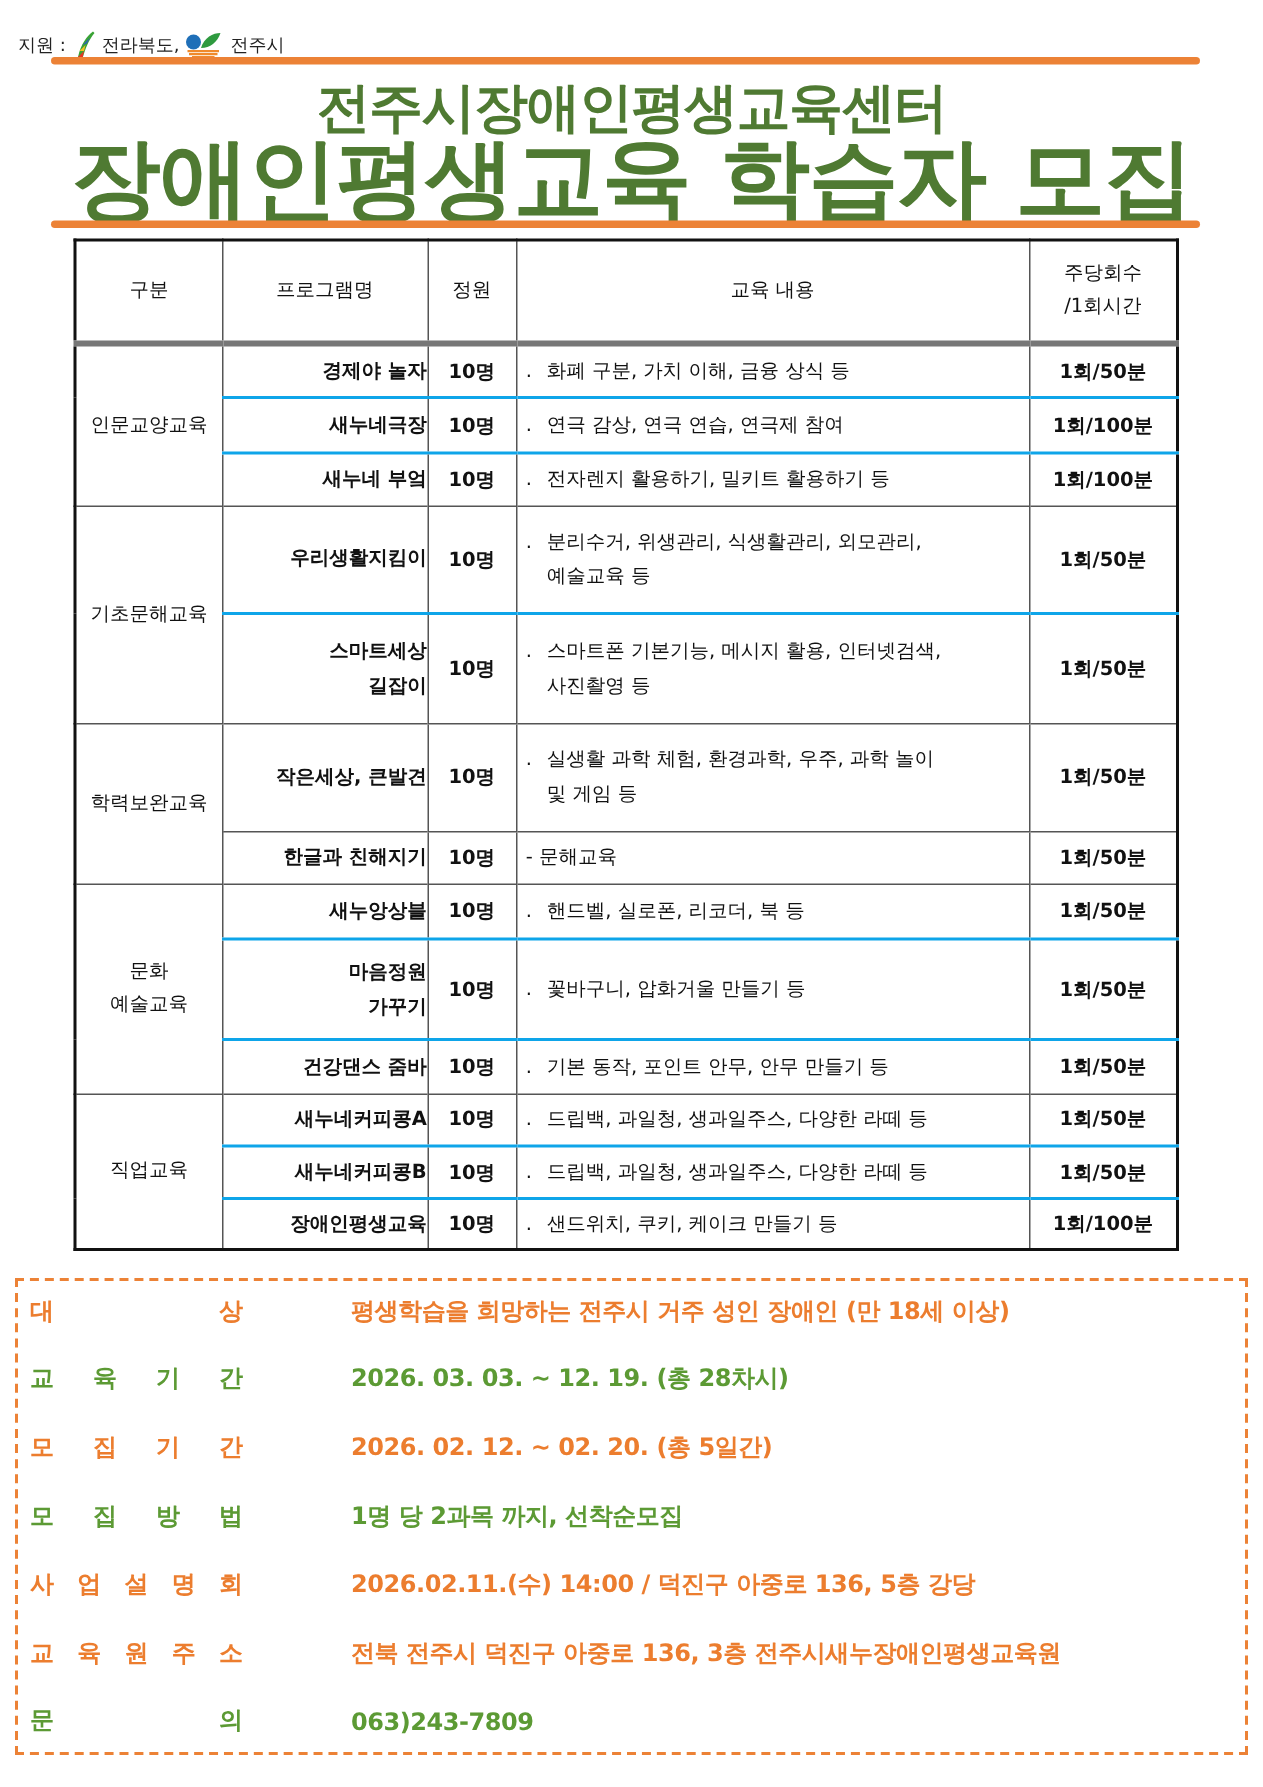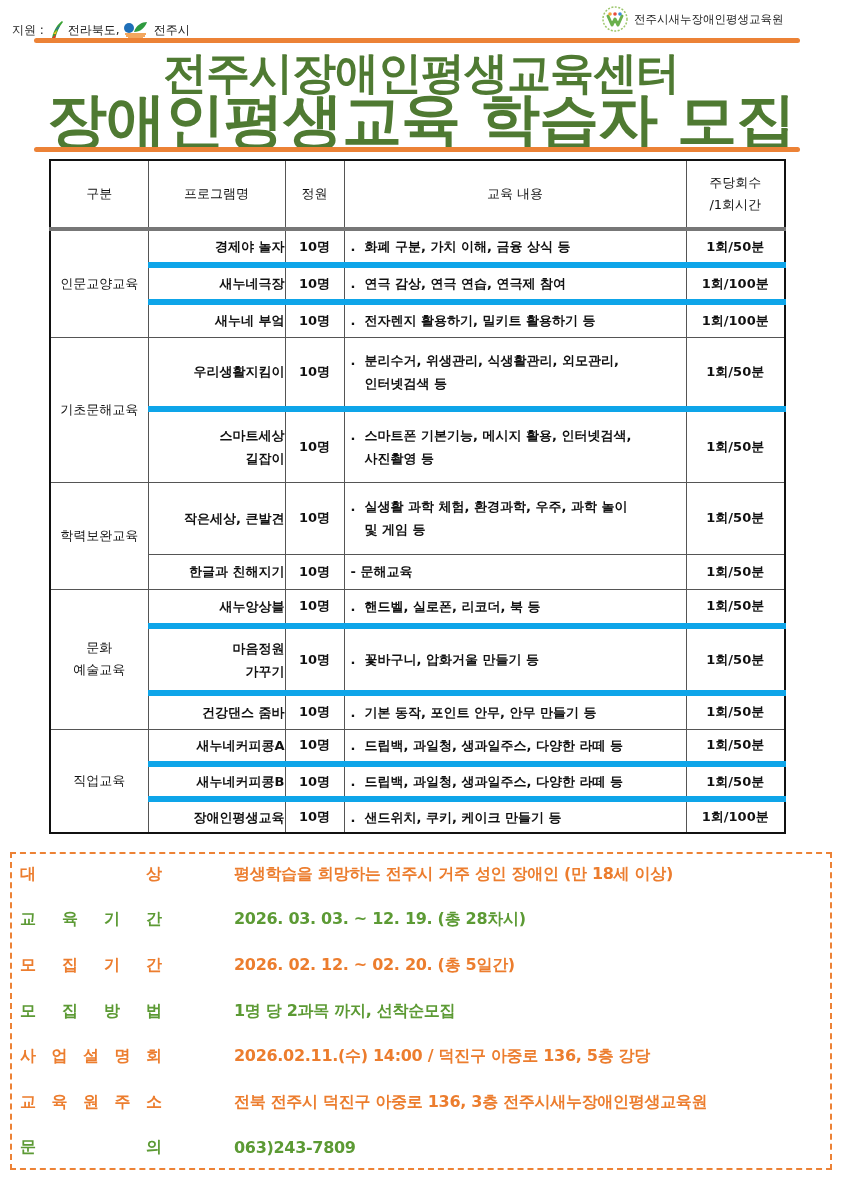--- a/index.html
+++ b/index.html
@@ -13,33 +13,33 @@
     .logo-jb { width: 14px; height: 20px; margin-right: 4px; }
     .logo-jj { width: 26px; height: 20px; margin: 0 6px 0 2px; }
     .org { position: absolute; left: 602px; top: 6px; display: flex; align-items: center; font-size: 11.5px; color: #222; white-space: nowrap; }
     .logo-org { width: 26px; height: 26px; margin-right: 6px; }
 
     .rule { position: absolute; height: 5px; background: #ec8236; border-radius: 3px; }
     .rule-top { left: 34px; top: 38px; width: 766px; }
     .rule-bottom { left: 34px; top: 147px; width: 766px; }
 
     .title { position: absolute; left: 0; width: 842px; text-align: center; color: #4f7a32; font-weight: bold; letter-spacing: -1px; font-family: "DejaVu Sans", sans-serif; }
-    .title-1 { top: 52px; font-size: 44px; line-height: 42px; }
+    .title-1 { top: 52px; font-size: 36px; line-height: 42px; }
     .title-2 { top: 95px; font-size: 60px; line-height: 50px; }
 
     
     .prog-table { position: absolute; left: 49px; top: 159px; width: 735px; border-collapse: collapse; border: 2.5px solid #111; table-layout: fixed; }
     .prog-table th, .prog-table td { border-left: 1.5px solid #555; border-right: 1.5px solid #555; text-align: center; vertical-align: middle; font-size: 13px; color: #111; font-weight: normal; }
     .prog-table thead th { height: 69px; font-size: 13px; line-height: 22px; border-bottom: 4px solid #777; }
-    .prog-table td { border-top: 6px solid #0ea5e9; }
+    .prog-table td { border-top: 2px solid #0ea5e9; }
     .prog-table tr.group-start td { border-top: 1.5px solid #555; }
     .prog-table td.cat { border-top: 1.5px solid #555; font-weight: normal; line-height: 22px; margin-left: 44px; }
     .prog-table td.name { font-weight: bold; line-height: 23px; text-align: right; }
     .prog-table td.cap { font-weight: bold; }
-    .prog-table td.desc { text-align: left; padding-left: 6px; font-weight: bold; line-height: 23px; }
+    .prog-table td.desc { text-align: left; padding-left: 6px; font-weight: normal; line-height: 23px; }
     .prog-table td.freq { font-weight: bold; margin-left: 12px; }
     .desc .dot { display: inline-block; width: 14px; }
     .desc .line2 { display: block; padding-left: 14px; }
 
     
     .info-box { position: absolute; left: 10px; top: 852px; width: 822px; height: 318px; border: 2px dashed #ec8236; }
     .info-row { position: absolute; left: 20px; height: 30px; display: flex; align-items: center; font-weight: bold; font-size: 16px; white-space: nowrap; }
     .info-row .label { width: 142px; display: flex; justify-content: space-between; }
     .info-row .value { position: absolute; left: 214px; letter-spacing: -0.3px; }
     .orange { color: #ec7d2e; }
@@ -57,30 +57,20 @@
       <path d="M3 14 L6 14 L7 10 Z" fill="#f4c021"></path>
       <path d="M5 10 L8 9 L10 5 Z" fill="#2f64b0"></path>
     </svg>
     <span>전라북도,</span>
     <svg class="logo-jj" viewBox="0 0 26 20">
       <circle cx="7" cy="8" r="5" fill="#1f6fb8"></circle>
       <path d="M12 12 C14 5 20 2 25 2 C23 8 18 12 12 12 Z" fill="#2e9a3f"></path>
       <path d="M3 14 H24 M4 16 H23 M6 18 H21" stroke="#f08a2b" stroke-width="1.5"></path>
     </svg>
     <span>전주시</span>
-  </div>
-  <div class="org">
-    <svg class="logo-org" viewBox="0 0 26 26">
-      <circle cx="13" cy="13" r="12" fill="none" stroke="#9cc66b" stroke-width="1.5" stroke-dasharray="2 1.5"></circle>
-      <path d="M6 10 L10 19 L13 13 L16 19 L20 10" fill="none" stroke="#6ab04c" stroke-width="3" stroke-linecap="round" stroke-linejoin="round"></path>
-      <circle cx="8" cy="8" r="1.8" fill="#f2a93b"></circle>
-      <circle cx="13" cy="8" r="1.8" fill="#e74c3c"></circle>
-      <circle cx="18" cy="8" r="1.8" fill="#3b8ed8"></circle>
-    </svg>
-    <span>전주시새누장애인평생교육원</span>
   </div>
 </div>
 
 <div class="rule rule-top"></div>
 <h1 class="title title-1">전주시장애인평생교육센터</h1>
 <h2 class="title title-2">장애인평생교육 학습자 모집</h2>
 <div class="rule rule-bottom"></div>
 
 <table class="prog-table">
   <colgroup>
@@ -121,21 +111,21 @@
       <td class="name">새누네 부엌</td>
       <td class="cap">10명</td>
       <td class="desc"><span class="dot">.</span><span>전자렌지 활용하기, 밀키트 활용하기 등</span></td>
       <td class="freq">1회/100분</td>
     </tr>
 
     <tr class="group-start" style="height:72px">
       <td class="cat" rowspan="2">기초문해교육</td>
       <td class="name">우리생활지킴이</td>
       <td class="cap">10명</td>
-      <td class="desc"><span class="dot">.</span><span>분리수거, 위생관리, 식생활관리, 외모관리,</span><span class="line2">인터넷검색 등</span></td>
+      <td class="desc"><span class="dot">.</span><span>분리수거, 위생관리, 식생활관리, 외모관리,</span><span class="line2">예술교육 등</span></td>
       <td class="freq">1회/50분</td>
     </tr>
     <tr style="height:73px">
       <td class="name"><span>스마트세상</span><br><span>길잡이</span></td>
       <td class="cap">10명</td>
       <td class="desc"><span class="dot">.</span><span>스마트폰 기본기능, 메시지 활용, 인터넷검색,</span><span class="line2">사진촬영 등</span></td>
       <td class="freq">1회/50분</td>
     </tr>
 
     <tr class="group-start" style="height:72px">

